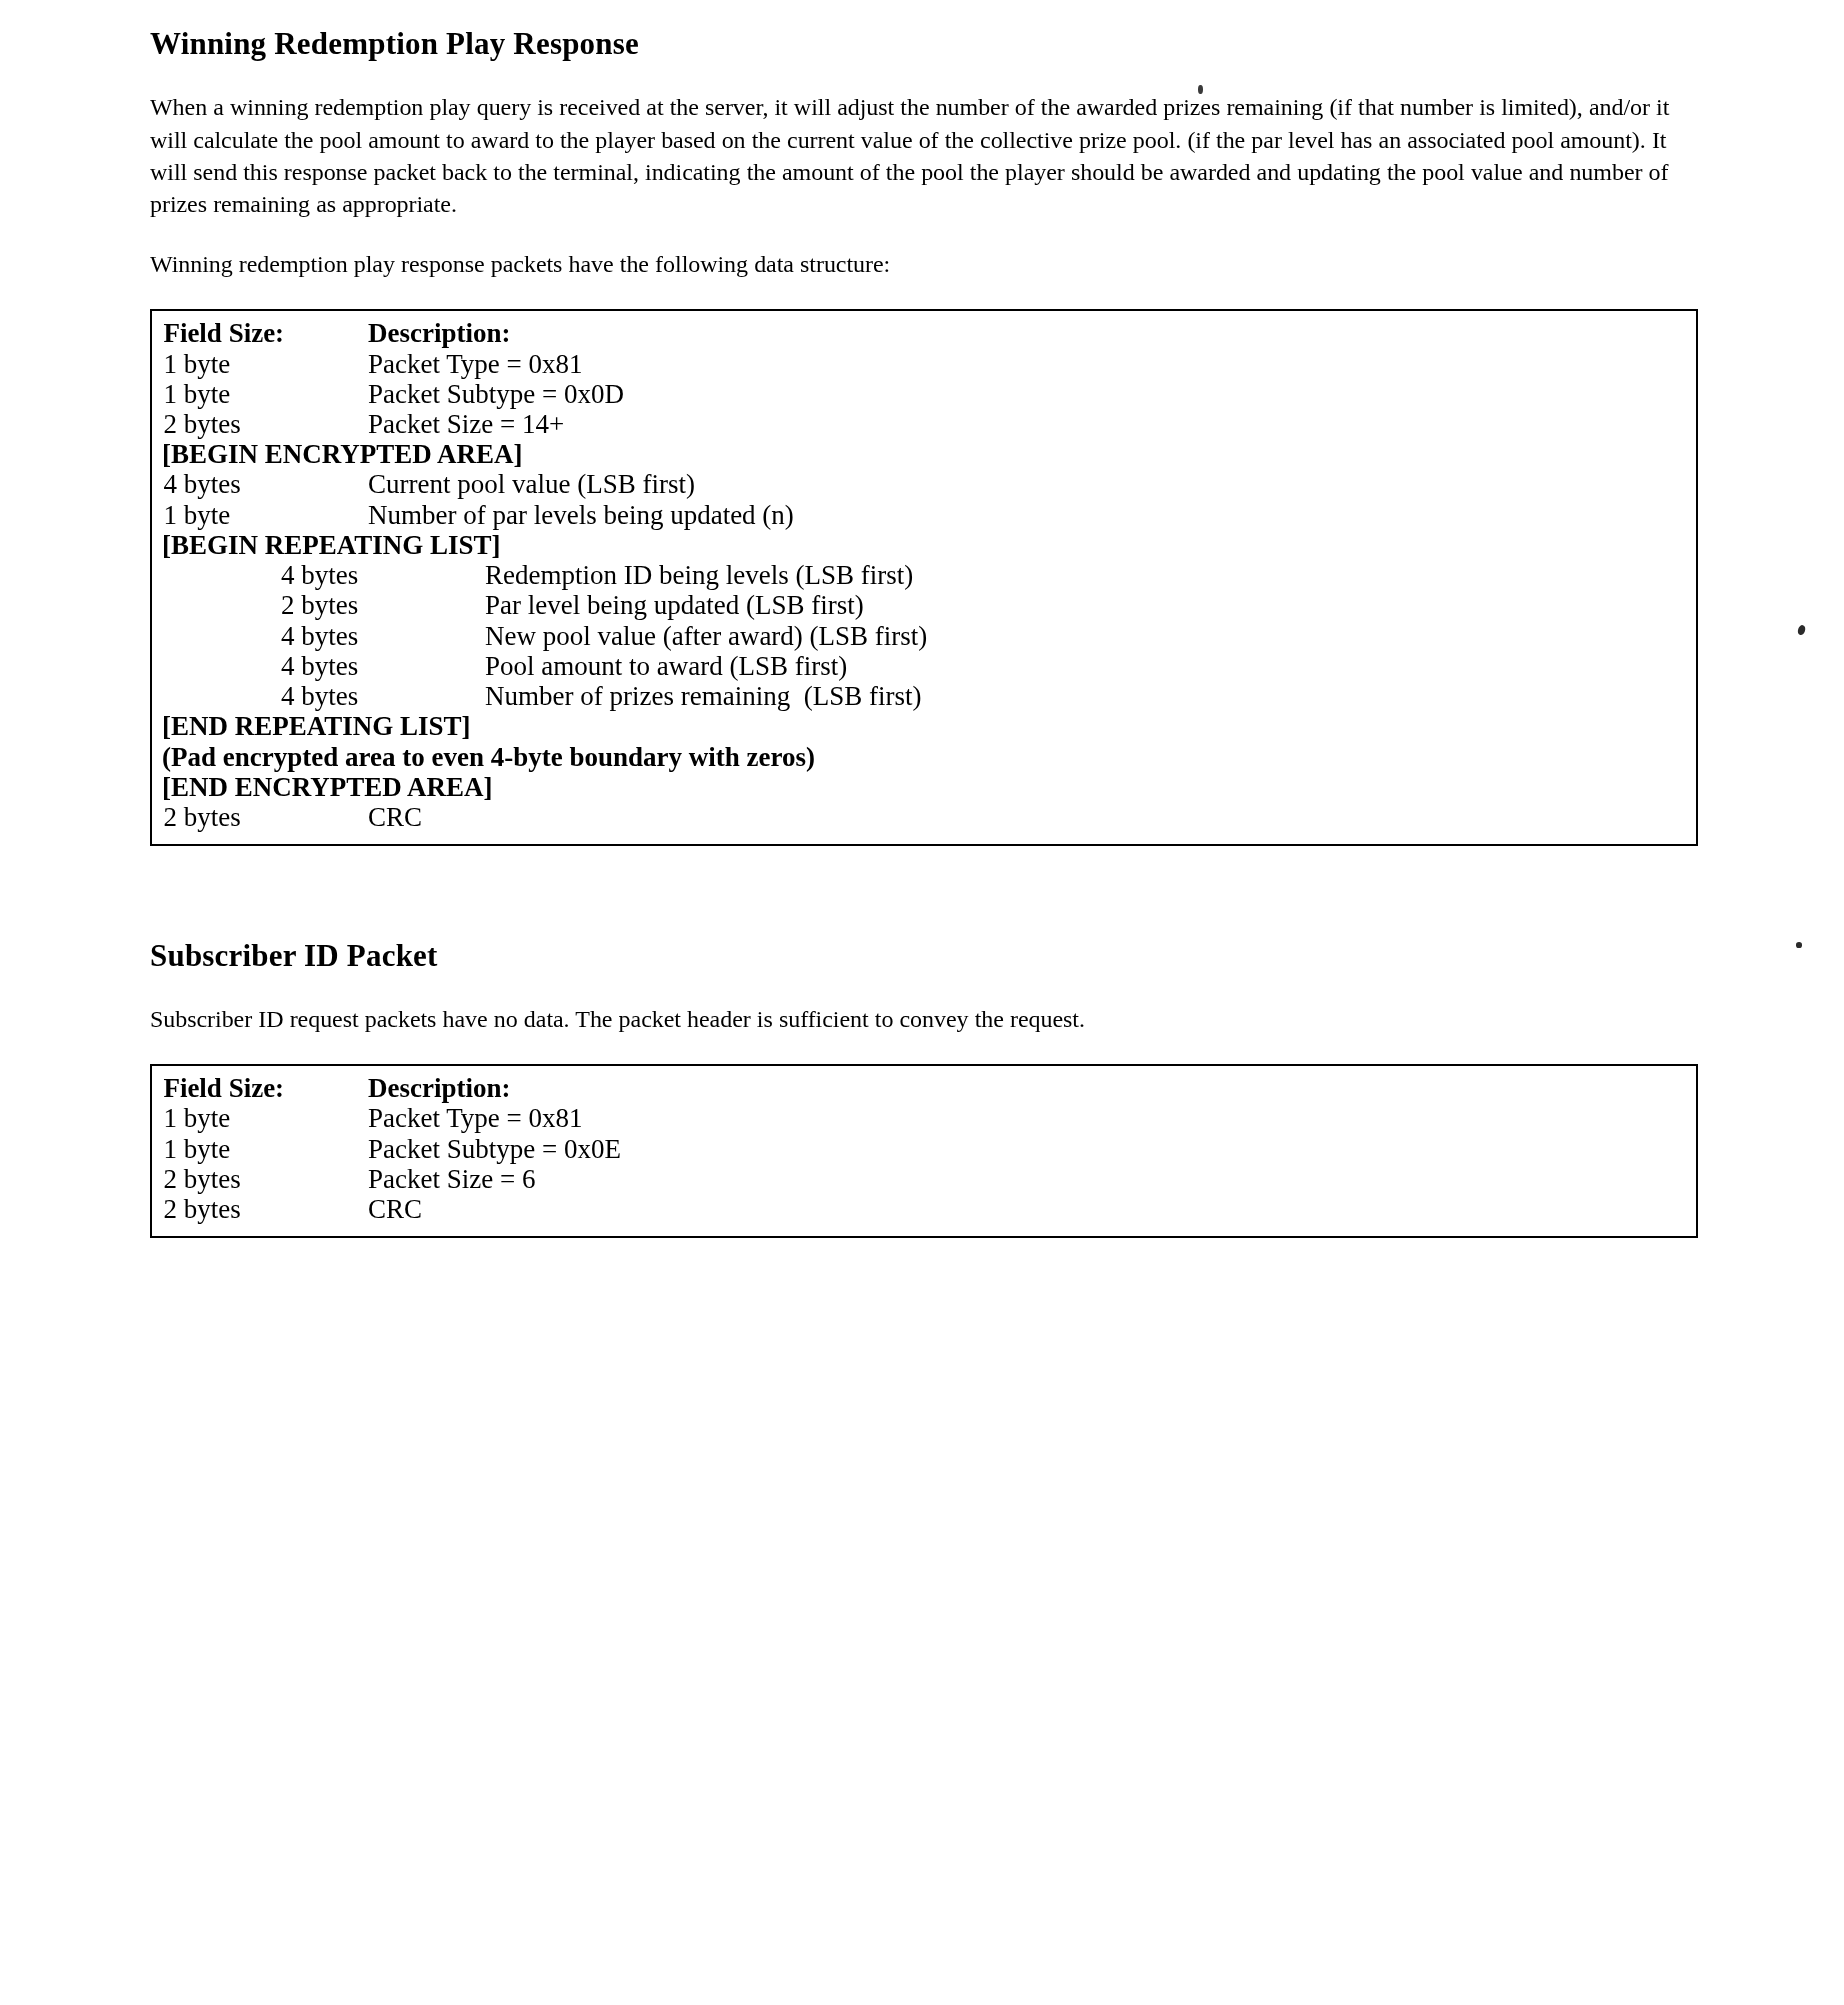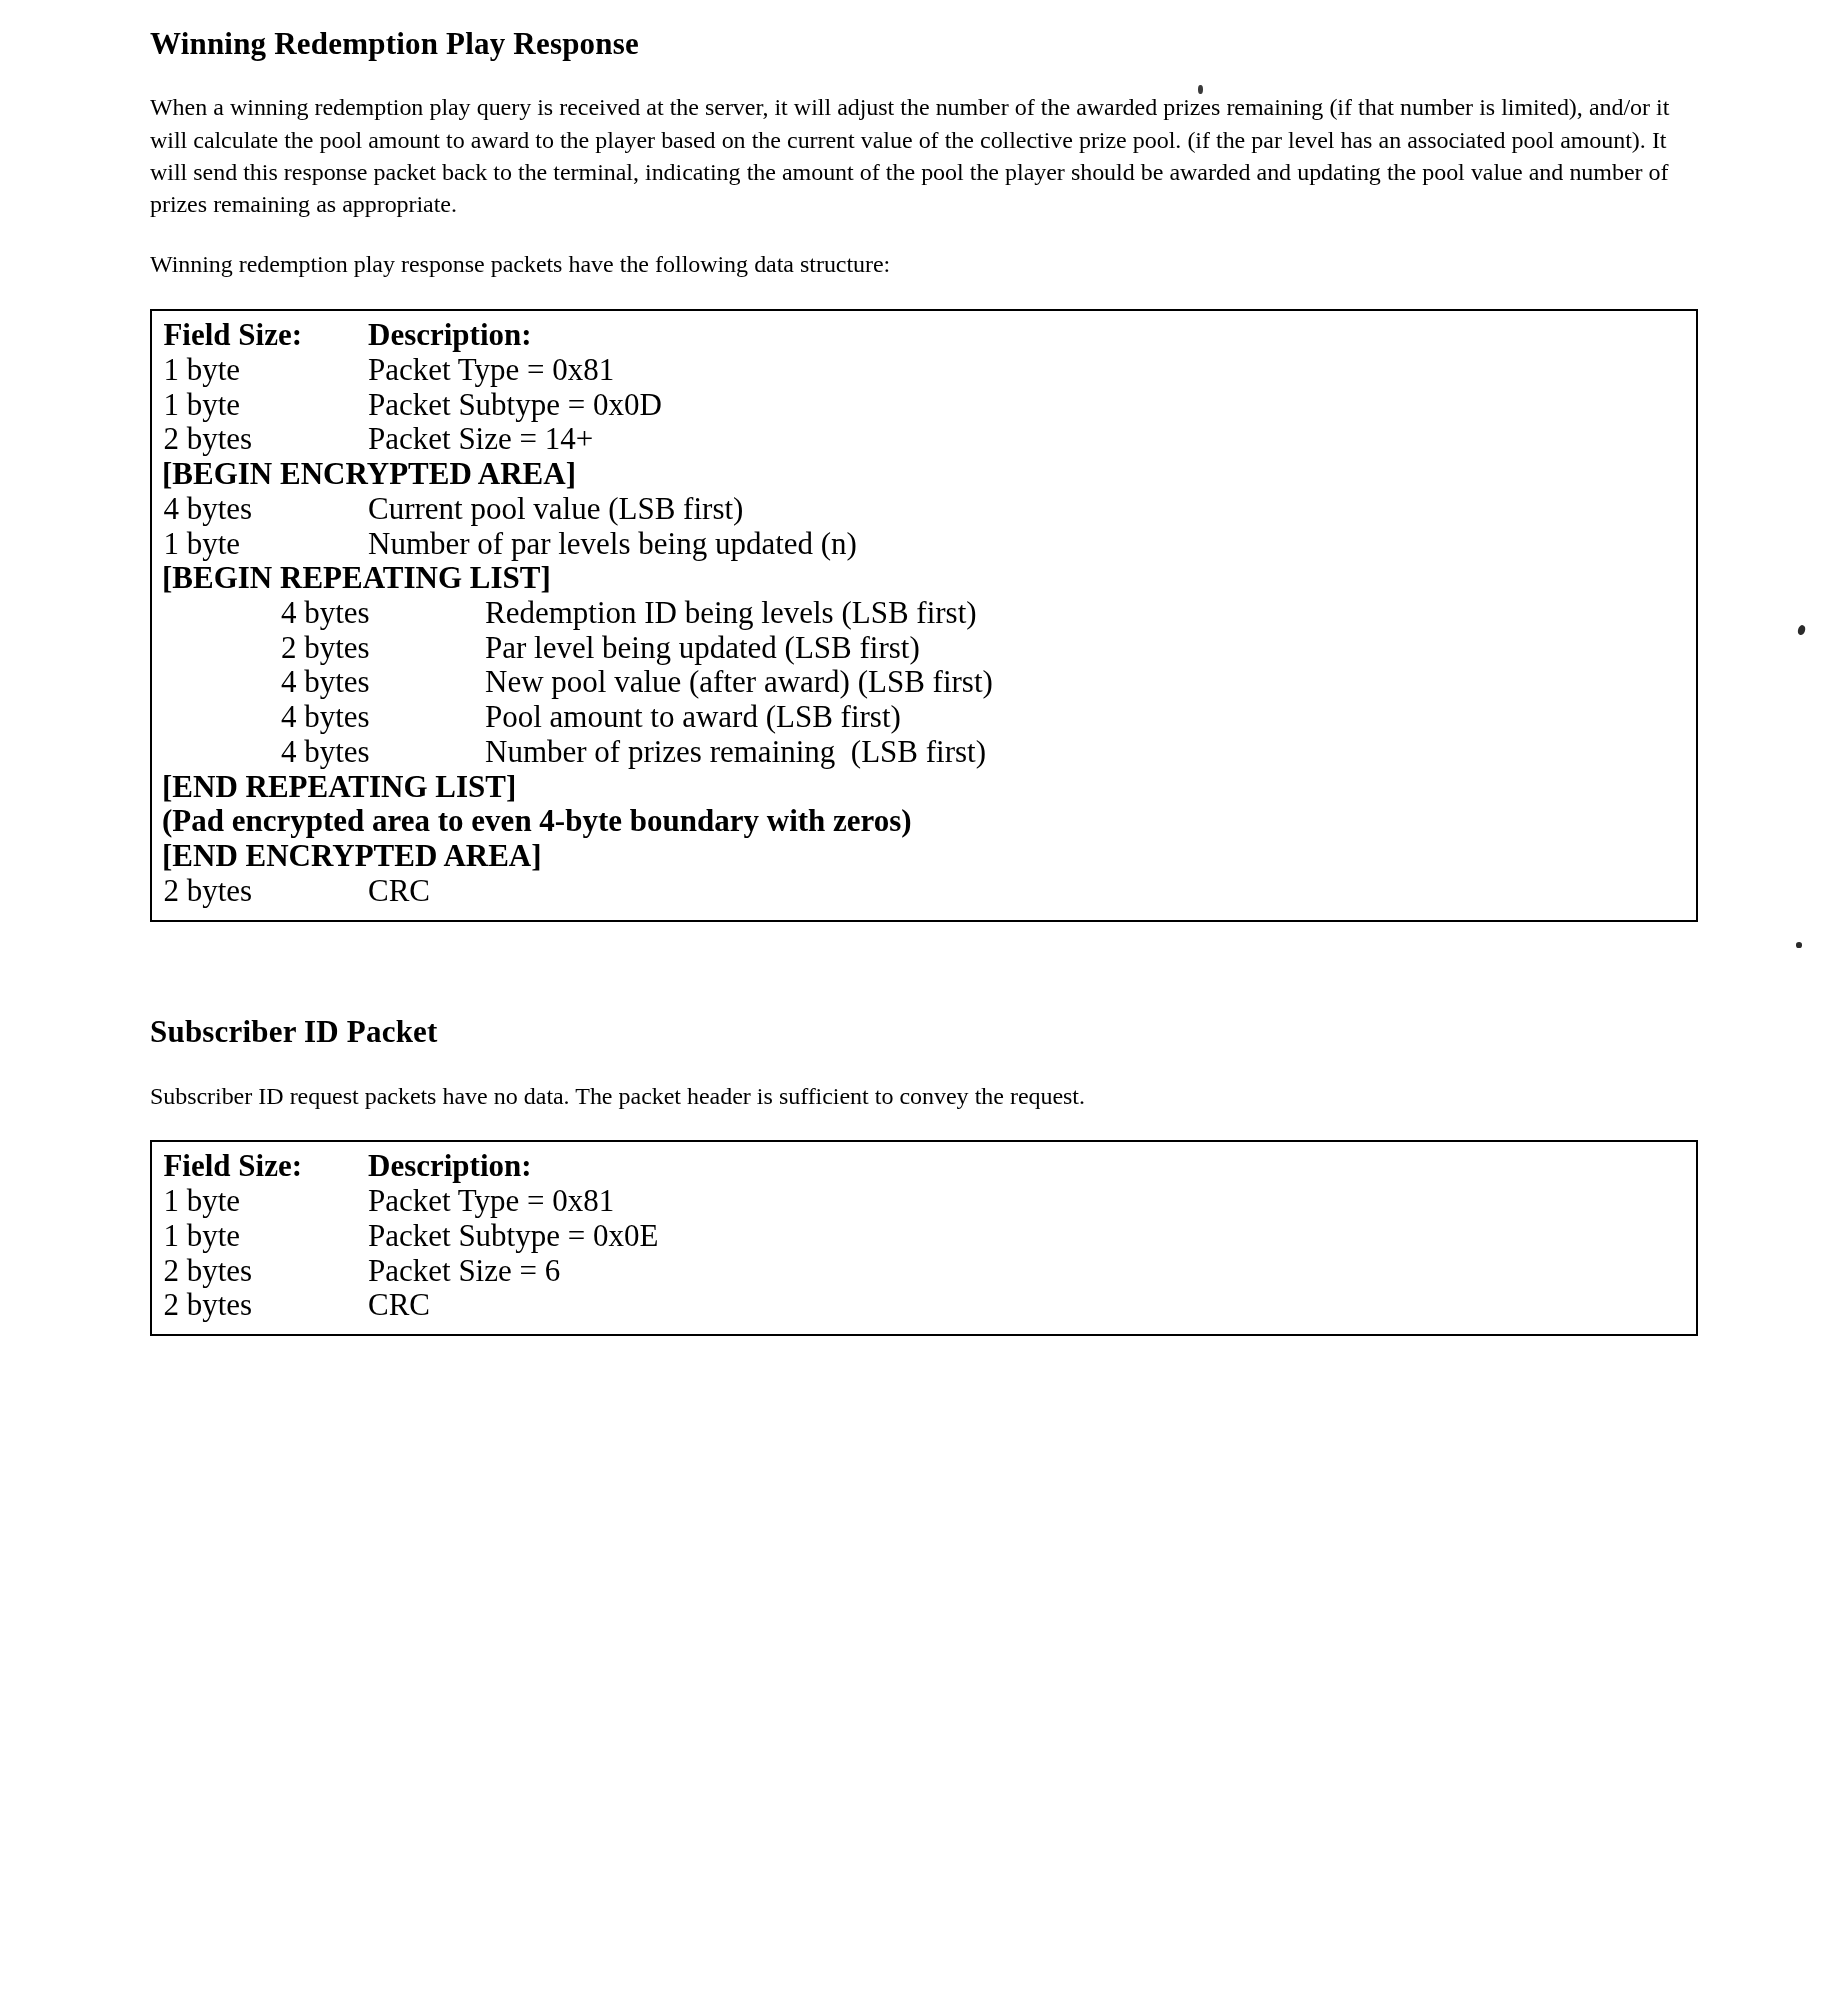--- a/index.html
+++ b/index.html
@@ -56,21 +56,21 @@
     margin: 0;
     box-sizing: border-box;
     background: #fff;
   }
   .packet-box.first { width: 1548px; }
   .packet-box.second { width: 1548px; }
 
   .prow {
     display: flex;
     align-items: center;
-    font-size: 31px;
+    font-size: 27px;
     line-height: 1.12;
     padding: 0;
     white-space: pre;
   }
   .prow .size {
     width: 216px;
     flex: 0 0 216px;
     padding-left: 11.4px;
     box-sizing: border-box;
   }

